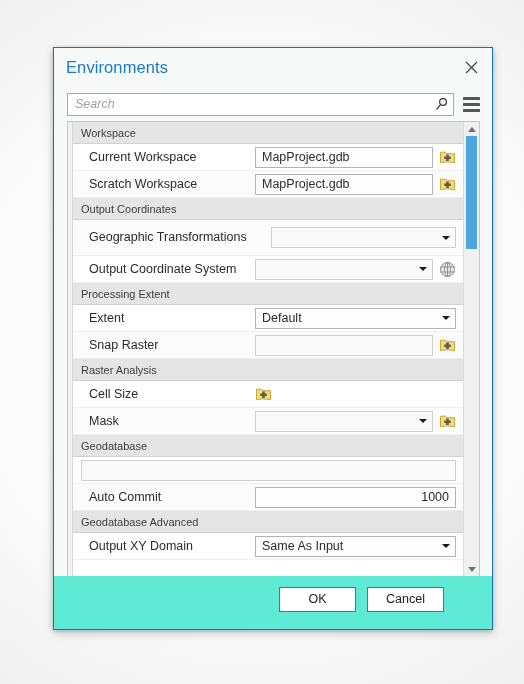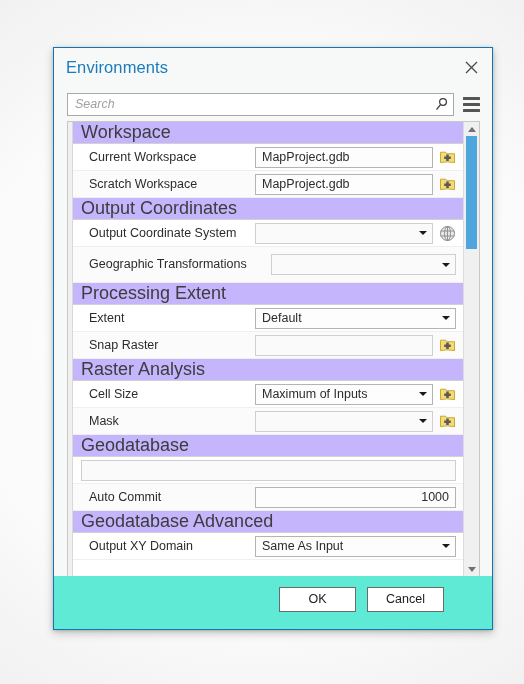--- a/index.html
+++ b/index.html
@@ -123,26 +123,26 @@
     width: 4px;
     border-right: 1px solid #d8d8d8;
     background: #f0f0f0;
     z-index: 3;
     pointer-events: none;
   }
 
   
   .section-head {
     height: 22px;
-    background: #c4b5fd;
+    background: #e5e5e5;
     border-bottom: 1px solid #d2d2d2;
     display: flex;
     align-items: center;
     padding-left: 13px;
-    font-size: 18px;
+    font-size: 11px;
     color: #3d3d3d;
     box-sizing: border-box;
   }
   .row {
     min-height: 27px;
     display: flex;
     align-items: center;
     padding: 0 0 0 13px;
     box-sizing: border-box;
     border-bottom: 1px solid #efefef;
@@ -317,45 +317,45 @@
             <div class="ctl">
               <span class="val">MapProject.gdb</span>
             </div>
             <span class="folder-icon"><svg width="17" height="16" viewBox="0 0 17 16">
                 <path d="M1.5 3.2 h5.2 l1.3 1.5 h7.5 v8.9 q-8 -1.5 -14 0 z" fill="#f4dc72" stroke="#c9a83a" stroke-width="1"></path>
                 <path d="M7.2 5.4 h2.6 v2.0 h2.0 v2.6 h-2.0 v2.0 h-2.6 v-2.0 h-2.0 v-2.6 h2.0 z" fill="#5a5a5a"></path>
               </svg></span>
           </div>
         </div>
         <div class="section-head">Output Coordinates</div>
-        <div class="row">
-          <div class="label w1">Output Coordinate System</div>
+        <div class="row alt tall">
+          <div class="label w2" style="white-space: normal;">Geographic Transformations</div>
           <div class="field">
             <div class="ctl light">
               <span class="val"></span>
               <span class="caret">
                 <i></i>
               </span>
             </div>
-            <span class="globe-icon"><svg width="17" height="17" viewBox="0 0 17 17">
-                <circle cx="8.5" cy="8.5" r="7" fill="#e8e8e8" stroke="#8a8a8a" stroke-width="1"></circle>
-                <ellipse cx="8.5" cy="8.5" rx="3" ry="7" fill="none" stroke="#8a8a8a" stroke-width=".9"></ellipse>
-                <path d="M1.7 6 h13.6 M1.7 11 h13.6 M8.5 1.5 v14" stroke="#8a8a8a" stroke-width=".9" fill="none"></path>
-              </svg></span>
-          </div>
-        </div>
-        <div class="row alt tall">
-          <div class="label w2" style="white-space: normal;">Geographic Transformations</div>
+          </div>
+        </div>
+        <div class="row">
+          <div class="label w1">Output Coordinate System</div>
           <div class="field">
             <div class="ctl light">
               <span class="val"></span>
               <span class="caret">
                 <i></i>
               </span>
             </div>
+            <span class="globe-icon"><svg width="17" height="17" viewBox="0 0 17 17">
+                <circle cx="8.5" cy="8.5" r="7" fill="#e8e8e8" stroke="#8a8a8a" stroke-width="1"></circle>
+                <ellipse cx="8.5" cy="8.5" rx="3" ry="7" fill="none" stroke="#8a8a8a" stroke-width=".9"></ellipse>
+                <path d="M1.7 6 h13.6 M1.7 11 h13.6 M8.5 1.5 v14" stroke="#8a8a8a" stroke-width=".9" fill="none"></path>
+              </svg></span>
           </div>
         </div>
         <div class="section-head">Processing Extent</div>
         <div class="row">
           <div class="label w1">Extent</div>
           <div class="field">
             <div class="ctl">
               <span class="val">Default</span>
               <span class="caret">
                 <i></i>
@@ -372,26 +372,20 @@
             <span class="folder-icon"><svg width="17" height="16" viewBox="0 0 17 16">
                 <path d="M1.5 3.2 h5.2 l1.3 1.5 h7.5 v8.9 q-8 -1.5 -14 0 z" fill="#f4dc72" stroke="#c9a83a" stroke-width="1"></path>
                 <path d="M7.2 5.4 h2.6 v2.0 h2.0 v2.6 h-2.0 v2.0 h-2.6 v-2.0 h-2.0 v-2.6 h2.0 z" fill="#5a5a5a"></path>
               </svg></span>
           </div>
         </div>
         <div class="section-head">Raster Analysis</div>
         <div class="row">
           <div class="label w1">Cell Size</div>
           <div class="field">
-            <div class="ctl">
-              <span class="val">Maximum of Inputs</span>
-              <span class="caret">
-                <i></i>
-              </span>
-            </div>
             <span class="folder-icon"><svg width="17" height="16" viewBox="0 0 17 16">
                 <path d="M1.5 3.2 h5.2 l1.3 1.5 h7.5 v8.9 q-8 -1.5 -14 0 z" fill="#f4dc72" stroke="#c9a83a" stroke-width="1"></path>
                 <path d="M7.2 5.4 h2.6 v2.0 h2.0 v2.6 h-2.0 v2.0 h-2.6 v-2.0 h-2.0 v-2.6 h2.0 z" fill="#5a5a5a"></path>
               </svg></span>
           </div>
         </div>
         <div class="row alt">
           <div class="label w1">Mask</div>
           <div class="field">
             <div class="ctl light">

